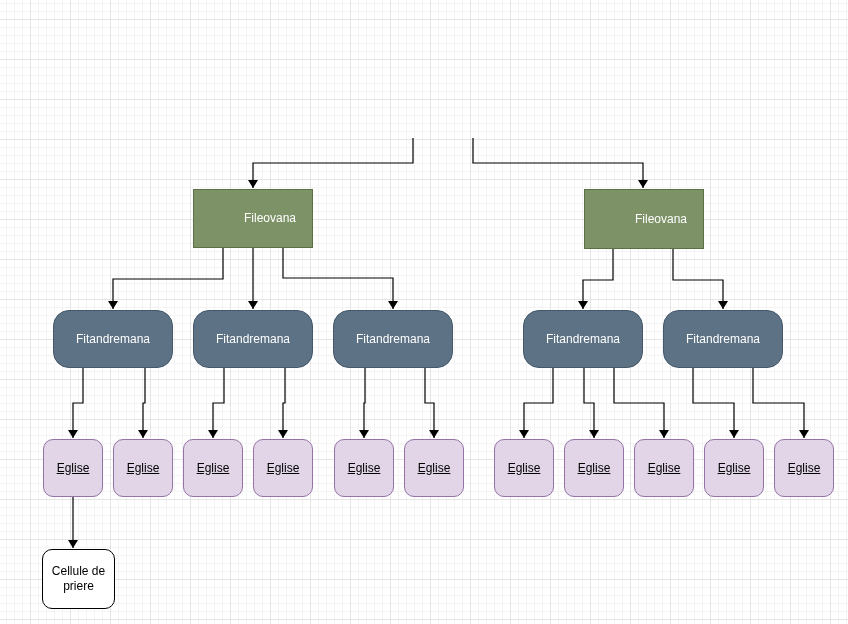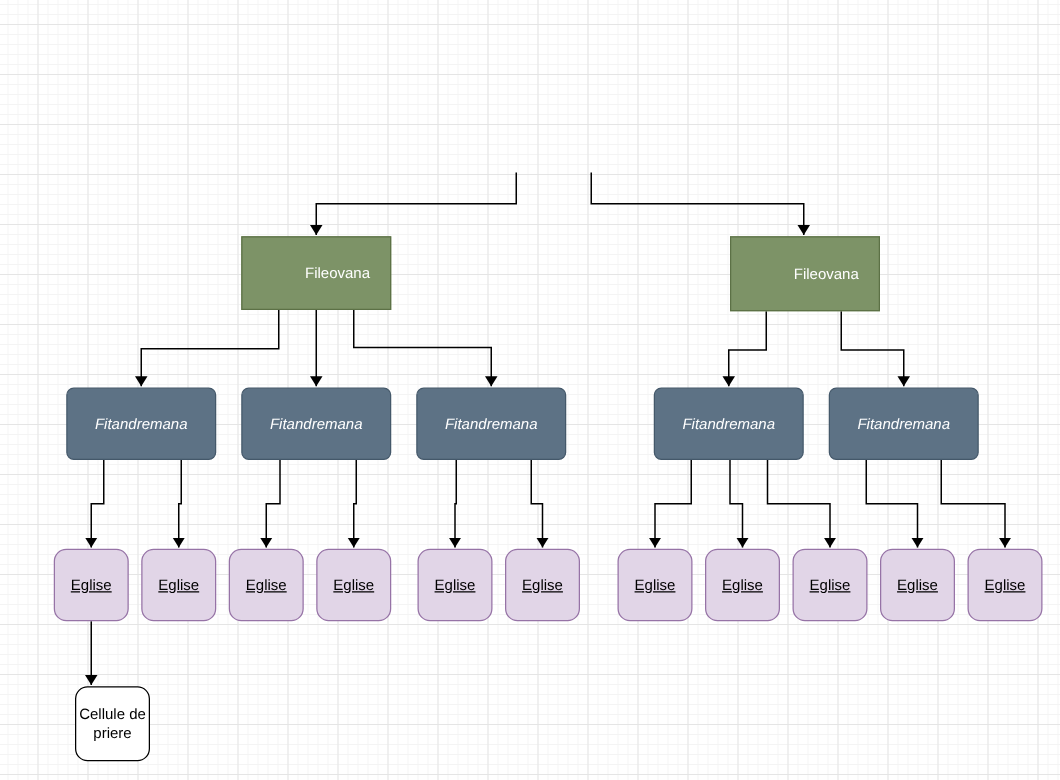--- a/index.html
+++ b/index.html
@@ -54,22 +54,21 @@
   .node.fileovana {
     background: var(--fileovana-fill, #7e9467);
     border: 1px solid var(--fileovana-stroke, #5c7146);
     color: var(--text-light, #ffffff);
     padding-left: 36px;
   }
   .node.fitandremana {
     background: var(--fitandremana-fill, #5d7285);
     border: 1px solid var(--fitandremana-stroke, #44586a);
     color: var(--text-light, #ffffff);
-    border-radius: 6px;
-    font-style: italic;
+    border-radius: 16px;
   }
   .node.eglise {
     background: var(--eglise-fill, #e1d5e7);
     border: 1px solid var(--eglise-stroke, #9673a6);
     color: var(--text-dark, #000000);
     border-radius: 10px;
     text-decoration: underline;
   }
   .node.cellule {
     background: var(--cellule-fill, #ffffff);
@@ -125,15 +124,15 @@
   <div class="node eglise" style="left:183px;top:439px;width:60px;height:58px">Eglise</div>
   <div class="node eglise" style="left:253px;top:439px;width:60px;height:58px">Eglise</div>
   <div class="node eglise" style="left:334px;top:439px;width:60px;height:58px">Eglise</div>
   <div class="node eglise" style="left:404px;top:439px;width:60px;height:58px">Eglise</div>
   <div class="node eglise" style="left:494px;top:439px;width:60px;height:58px">Eglise</div>
   <div class="node eglise" style="left:564px;top:439px;width:60px;height:58px">Eglise</div>
   <div class="node eglise" style="left:634px;top:439px;width:60px;height:58px">Eglise</div>
   <div class="node eglise" style="left:704px;top:439px;width:60px;height:58px">Eglise</div>
   <div class="node eglise" style="left:774px;top:439px;width:60px;height:58px">Eglise</div>
 
-  <div class="node cellule" style="left:60px;top:549px;width:60px;height:60px">Cellule de priere</div>
+  <div class="node cellule" style="left:42px;top:549px;width:73px;height:60px">Cellule de priere</div>
 
 </div>
 
 </body></html>

